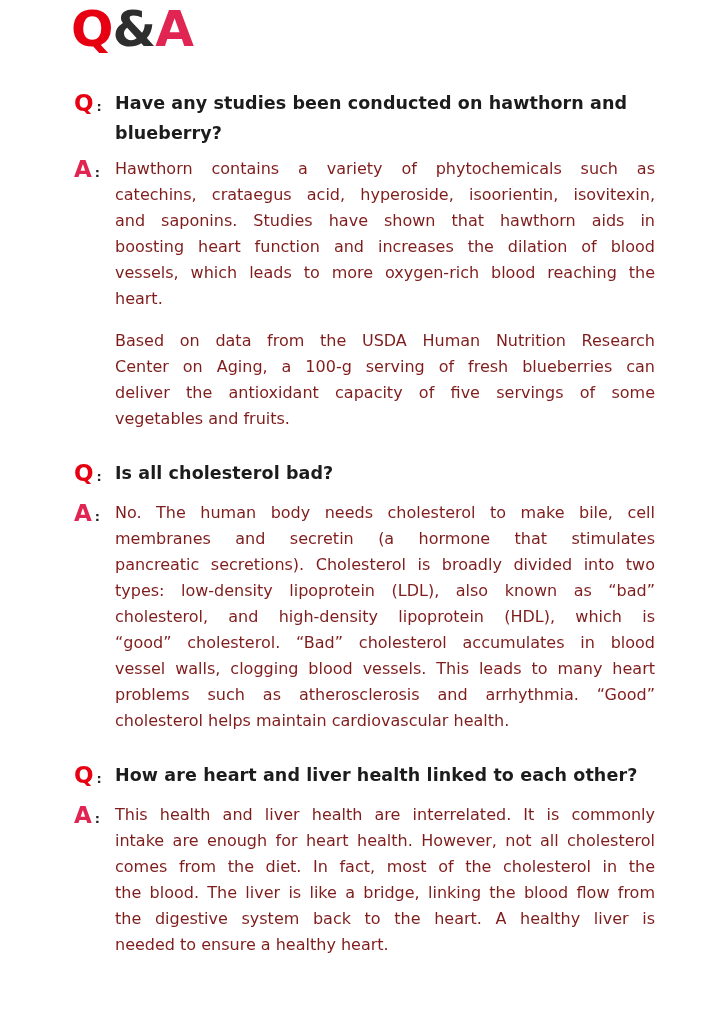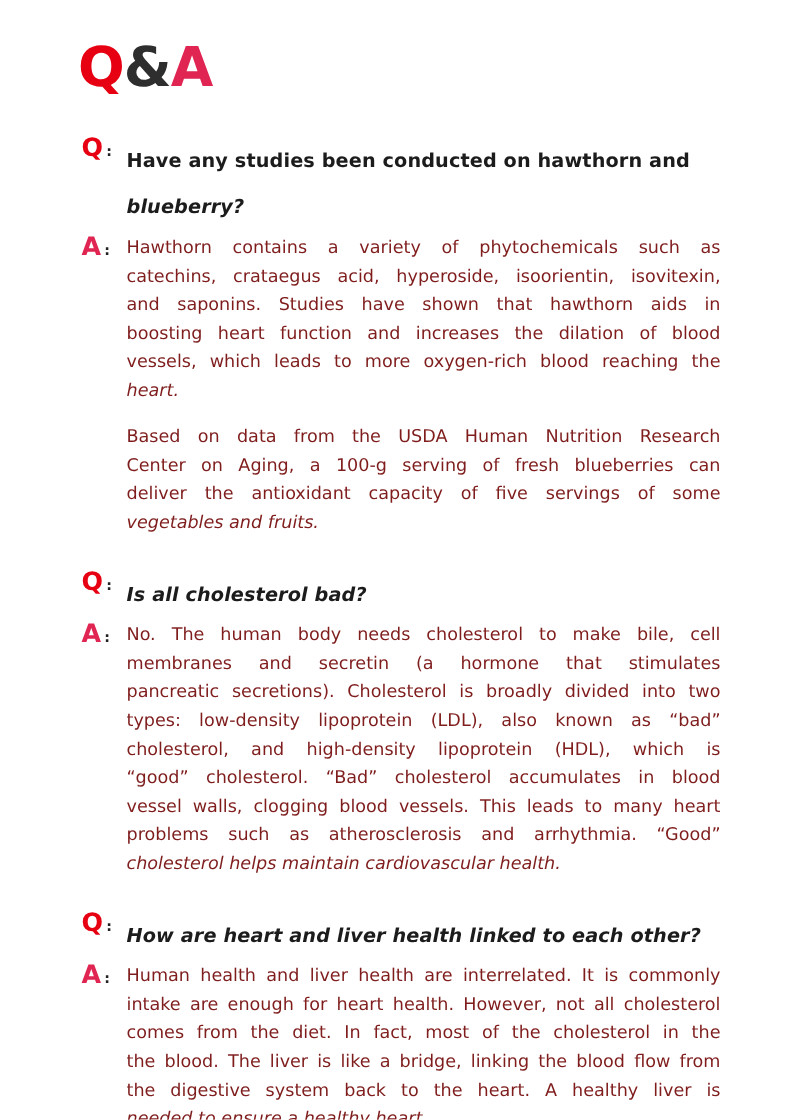--- a/index.html
+++ b/index.html
@@ -2,21 +2,21 @@
 <html><head>
 <meta charset="utf-8">
 <style>
   html, body { margin: 0; padding: 0; }
   body {
     width: 720px; height: 1018px;
     background: #ffffff;
     overflow: hidden;
     font-family: "DejaVu Sans", "Liberation Sans", sans-serif;
   }
-  .page { padding: 32px 65px 0 74px; box-sizing: border-box; width: 720px; height: 1018px; border-radius: 26px; }
+  .page { padding: 0 65px 0 74px; box-sizing: border-box; width: 720px; height: 1018px; border-radius: 26px; }
 
   .qa-title {
     font-size: 50px; line-height: 58px; font-weight: 800;
     letter-spacing: -1px; margin: 0 0 30px -3px; white-space: nowrap;
   }
   .t-red { color: #e60012; }
   .t-dark { color: #2e2e2e; }
   .t-crimson { color: #e02552; }
 
   .qa-section { margin-bottom: 26px; }
@@ -34,22 +34,22 @@
     flex: 1 1 auto; margin: 0; font-size: 17.5px; font-weight: bold;
     color: #1c1c1c; letter-spacing: 0.1px;
   }
   .q-row { margin-bottom: 8px; }
 
   .answer { flex: 1 1 auto; font-size: 16px; color: #7f1d1d; }
   .a-row.cont { margin-top: 16px; align-items: center; }
 
   
   .jl { text-align: justify; text-align-last: justify; text-justify: inter-word; }
-  .jl-last { text-align-last: left; font-style: italic; }
-  .no-justify .jl { text-align: left; text-align-last: left; margin-top: 12px; }
+  .jl-last { text-align-last: left; }
+  .no-justify .jl { text-align: left; text-align-last: left; }
 </style>
 </head>
 <body>
 
 <div class="page">
 
   <h1 class="qa-title"><span class="t-red">Q</span><span class="t-dark">&amp;</span><span class="t-crimson">A</span></h1>
 
   <section class="qa-section">
     <div class="row q-row">
@@ -107,21 +107,21 @@
   <section class="qa-section" style="margin-bottom:0;">
     <div class="row q-row">
       <div class="marker q-marker"><span class="letter">Q</span><span class="colon">:</span></div>
       <h2 class="question no-justify">
           <div class="jl jl-last">How are heart and liver health linked to each other?</div>
         </h2>
     </div>
     <div class="row a-row">
       <div class="marker a-marker"><span class="letter">A</span><span class="colon">:</span></div>
       <div class="answer">
-          <div class="jl">Human health and liver health are interrelated. It is commonly</div>
+          <div class="jl">This health and liver health are interrelated. It is commonly</div>
           <div class="jl">intake are enough for heart health. However, not all cholesterol</div>
           <div class="jl">comes from the diet. In fact, most of the cholesterol in the</div>
           <div class="jl">the blood. The liver is like a bridge, linking the blood flow from</div>
           <div class="jl">the digestive system back to the heart. A healthy liver is</div>
           <div class="jl jl-last">needed to ensure a healthy heart.</div>
         </div>
     </div>
   </section>
 
 </div>

